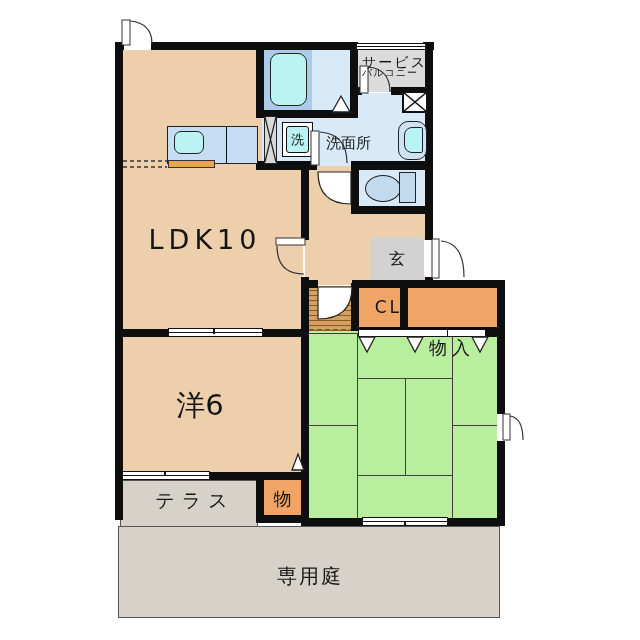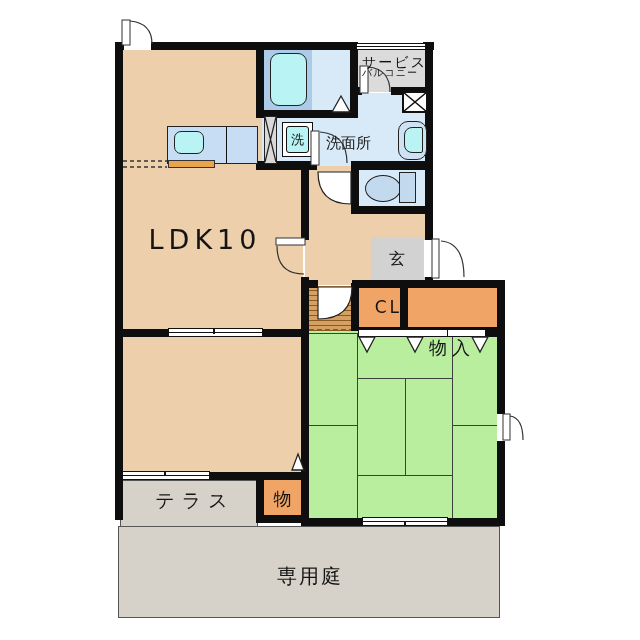--- a/index.html
+++ b/index.html
@@ -160,20 +160,21 @@
     <path d="M 472 337 L 488 337 L 480 352 Z" fill="#fff" stroke="#222" stroke-width="1.3"></path>
 
     <path d="M 265 117 L 276 162 M 276 117 L 265 162" stroke="#222" stroke-width="1.2"></path>
     <path d="M 403 92 L 427 112 M 427 92 L 403 112" stroke="#111" stroke-width="1.6"></path>
 
     <path d="M 123 161 L 167 161 M 123 167 L 167 167" stroke="#333" stroke-width="1.4" stroke-dasharray="4 3"></path>
     <path d="M 309 330 L 351 330" stroke="#8a5a20" stroke-width="2" stroke-dasharray="5 3"></path>
   </svg>
 
   <div class="lbl" style="left:130px;top:224px;width:150px;text-align:center;font-size:27px;letter-spacing:5px;">LDK10</div>
+  <div class="lbl" style="left:150px;top:386px;width:100px;text-align:center;font-size:29px;">洋6</div>
   <div class="lbl" style="left:326px;top:134px;width:80px;font-size:15px;">洗面所</div>
   <div class="lbl" style="left:284px;top:131px;width:27px;text-align:center;font-size:13px;">洗</div>
   <div class="lbl" style="left:371px;top:249px;width:52px;text-align:center;font-size:16px;">玄</div>
   <div class="lbl" style="left:357px;top:297px;width:45px;text-align:right;font-size:17px;letter-spacing:3px;">CL</div>
   <div class="lbl" style="left:406px;top:296px;width:92px;text-align:center;font-size:18px;letter-spacing:5px;margin-top:40px;">物入</div>
   <div class="lbl" style="left:262px;top:487px;width:41px;text-align:center;font-size:18px;">物</div>
   <div class="lbl" style="left:135px;top:488px;width:120px;text-align:center;font-size:19px;letter-spacing:7px;">テラス</div>
   <div class="lbl" style="left:235px;top:563px;width:150px;text-align:center;font-size:20px;letter-spacing:2px;">専用庭</div>
   <div class="lbl" style="left:362px;top:54px;width:62px;font-size:14px;letter-spacing:2px;">サービス</div>
   <div class="lbl" style="left:362px;top:66px;width:62px;font-size:10px;letter-spacing:1px;">バルコニー</div>

